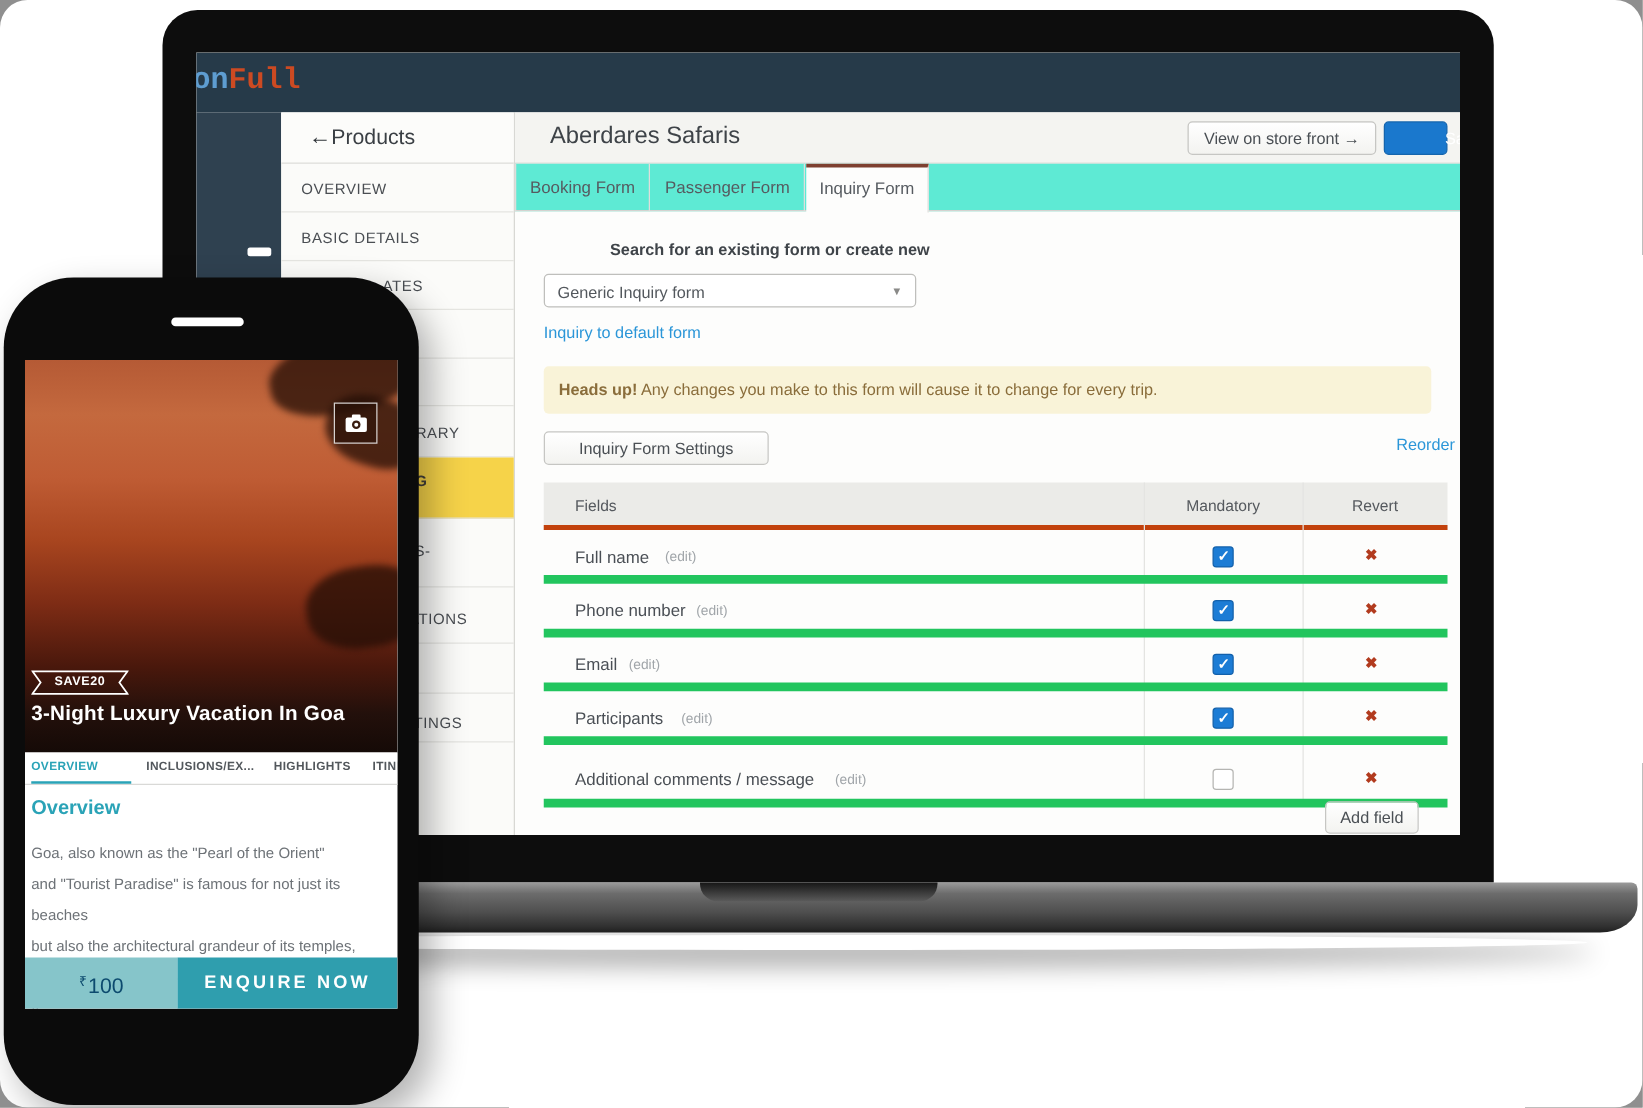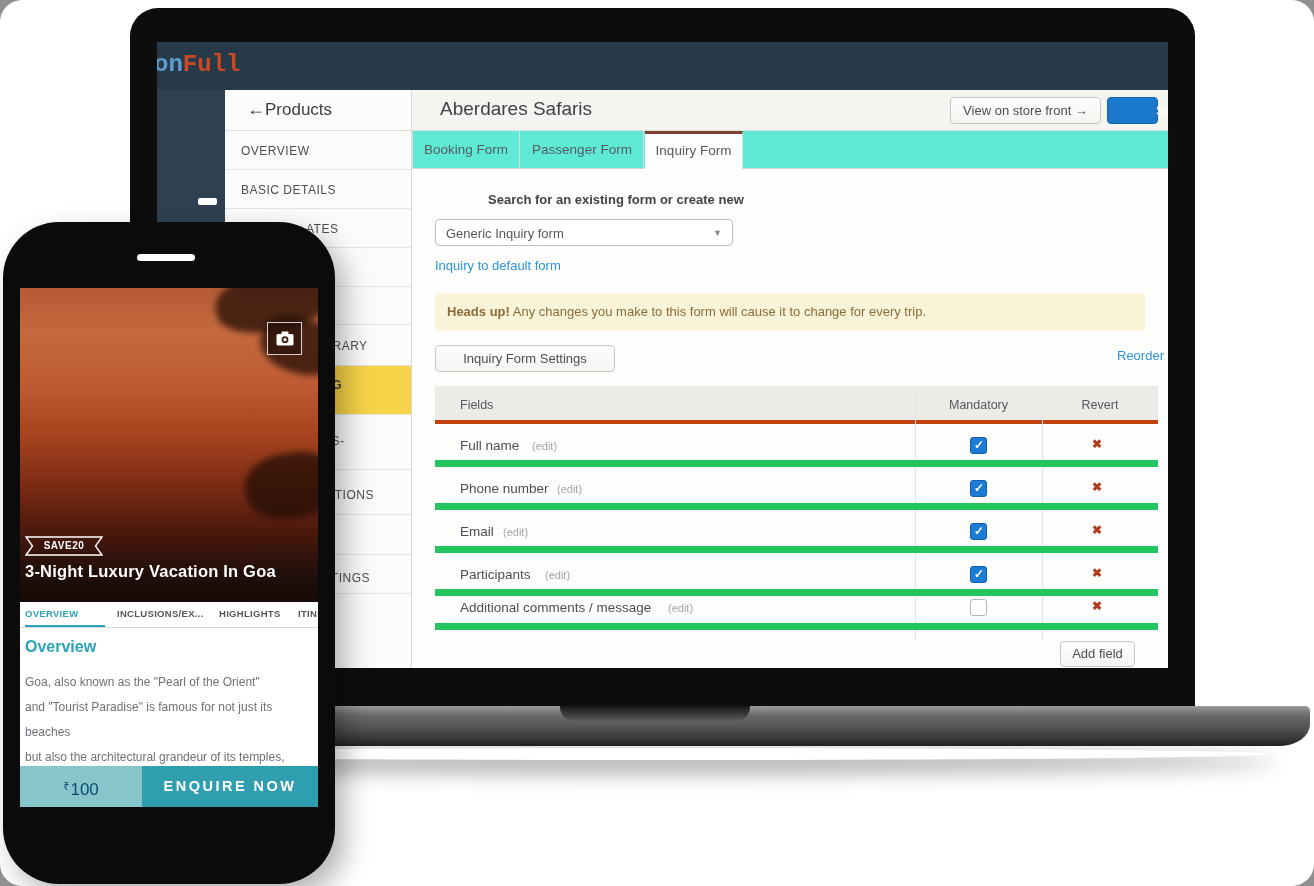--- a/index.html
+++ b/index.html
@@ -88,21 +88,21 @@
 
   .ftable { position:absolute; left:23px; top:296px; width:723px; height:254px; }
   .thead { position:absolute; left:0; top:0; width:723px; height:38px; background:#ebebe8;
            border-bottom:4px solid #c2410c; font-size:12.5px; color:#55595e; }
   .thead .c1 { position:absolute; left:25px; top:12px; }
   .thead .c2 { position:absolute; left:480px; width:127px; top:12px; text-align:center; }
   .thead .c3 { position:absolute; left:607px; width:116px; top:12px; text-align:center; }
   .colline { position:absolute; top:0; width:1px; height:254px; background:#e4e4e1; }
   .cl1 { left:480px; } .cl2 { left:607px; }
   .trow { position:absolute; left:0; width:723px; height:43px; border-bottom:7px solid #22c55e; }
-  .tr1{top:38px;} .tr2{top:81px;} .tr3{top:124px;} .tr4{top:167px;} .tr5{top:200px;height:44px;}
+  .tr1{top:38px;} .tr2{top:81px;} .tr3{top:124px;} .tr4{top:167px;} .tr5{top:216px;height:44px;}
   .fname { position:absolute; left:25px; top:14px; font-size:13.5px; color:#4a4f55; }
   .edit  { position:absolute; top:16px; font-size:11px; color:#a0a5a9; cursor:pointer; }
   .cbwrap { position:absolute; left:480px; width:127px; top:0; height:43px; }
   .checkbox { position:absolute; left:55px; top:13px; width:17px; height:17px; background:#ffffff;
               border:1px solid #b5b5b2; border-radius:3px; cursor:pointer; }
   .checkbox.checked { background:#1c7cd5; border:1px solid #1260ab; }
   .checkbox.checked::after { content:"✓"; position:absolute; left:3px; top:0px; color:#ffffff;
                              font-size:12px; font-weight:bold; }
   .rmwrap { position:absolute; left:607px; width:116px; top:0; height:43px; }
   .rmx { position:absolute; left:50px; top:13px; font-size:12px; font-weight:bold; color:#b23b1e; cursor:pointer; }

